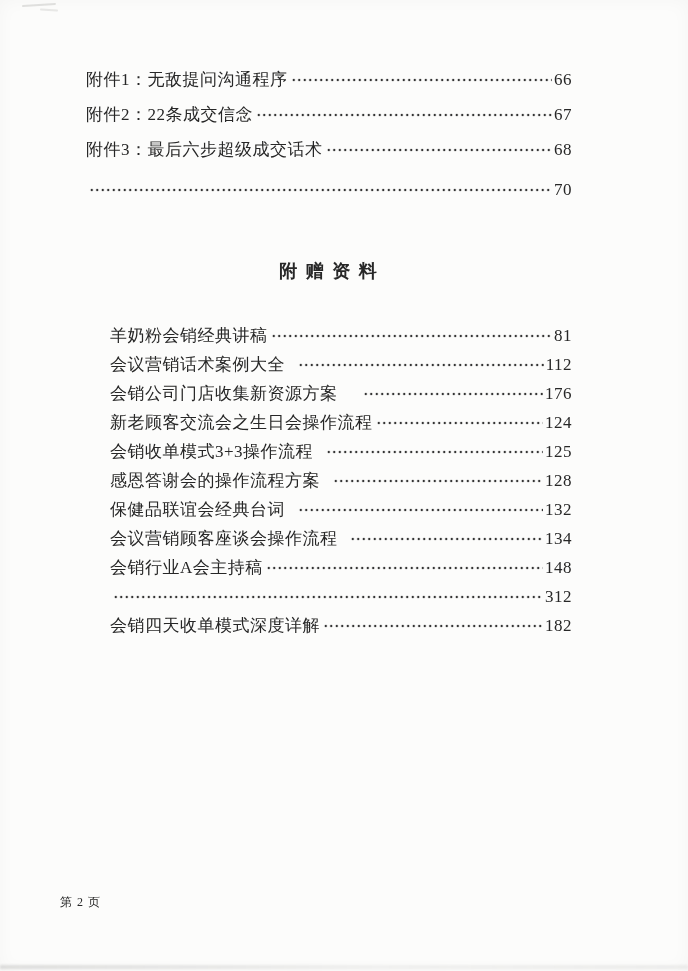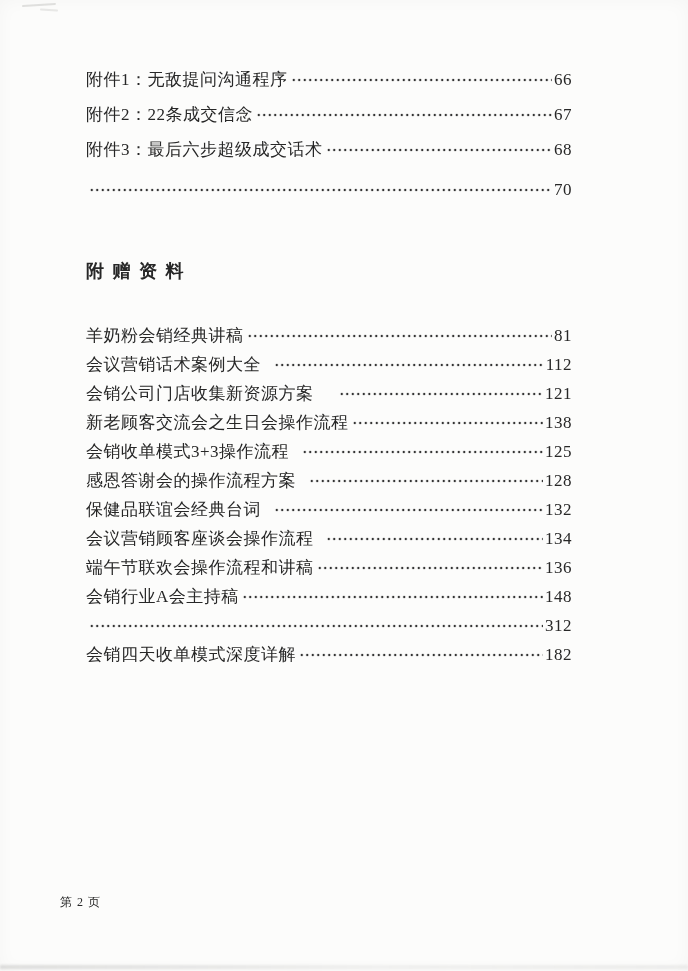--- a/index.html
+++ b/index.html
@@ -65,24 +65,25 @@
     white-space: nowrap;
   }
   .attachments .row { margin-bottom: 14px; }
   .case-row { margin-top: 19px; }
   .section-header {
     margin: 60px 0 0 0;
     height: 22px;
     line-height: 22px;
     font-size: 18px;
     font-weight: bold;
+    text-align: center;
     letter-spacing: 2px;
   }
   .bonus { margin-top: 43px; }
-  .bonus .row { margin-bottom: 8px; }
+  .bonus .row { margin-bottom: 8px; margin-left: 24px; }
 
   .page-footer {
     position: absolute;
     left: 60px;
     top: 894px;
     font-size: 12px;
     letter-spacing: 1px;
   }
 </style>
 </head>
@@ -128,51 +129,46 @@
         <span class="pg">81</span>
       </div>
       <div class="row">
         <span class="t">会议营销话术案例大全  </span>
         <span class="leader"></span>
         <span class="pg">112</span>
       </div>
       <div class="row">
         <span class="t">会销公司门店收集新资源方案　 </span>
         <span class="leader"></span>
-        <span class="pg">121</span>
+        <span class="pg">176</span>
       </div>
       <div class="row">
         <span class="t">新老顾客交流会之生日会操作流程</span>
         <span class="leader"></span>
-        <span class="pg">138</span>
+        <span class="pg">124</span>
       </div>
       <div class="row">
         <span class="t">会销收单模式3+3操作流程  </span>
         <span class="leader"></span>
         <span class="pg">125</span>
       </div>
       <div class="row">
         <span class="t">感恩答谢会的操作流程方案  </span>
         <span class="leader"></span>
         <span class="pg">128</span>
       </div>
       <div class="row">
         <span class="t">保健品联谊会经典台词  </span>
         <span class="leader"></span>
         <span class="pg">132</span>
       </div>
       <div class="row">
         <span class="t">会议营销顾客座谈会操作流程  </span>
         <span class="leader"></span>
         <span class="pg">134</span>
-      </div>
-      <div class="row">
-        <span class="t">端午节联欢会操作流程和讲稿</span>
-        <span class="leader"></span>
-        <span class="pg">136</span>
       </div>
       <div class="row">
         <span class="t">会销行业A会主持稿</span>
         <span class="leader"></span>
         <span class="pg">148</span>
       </div>
       <div class="row">
         <span class="leader"></span>
         <span class="pg">312</span>
       </div>

